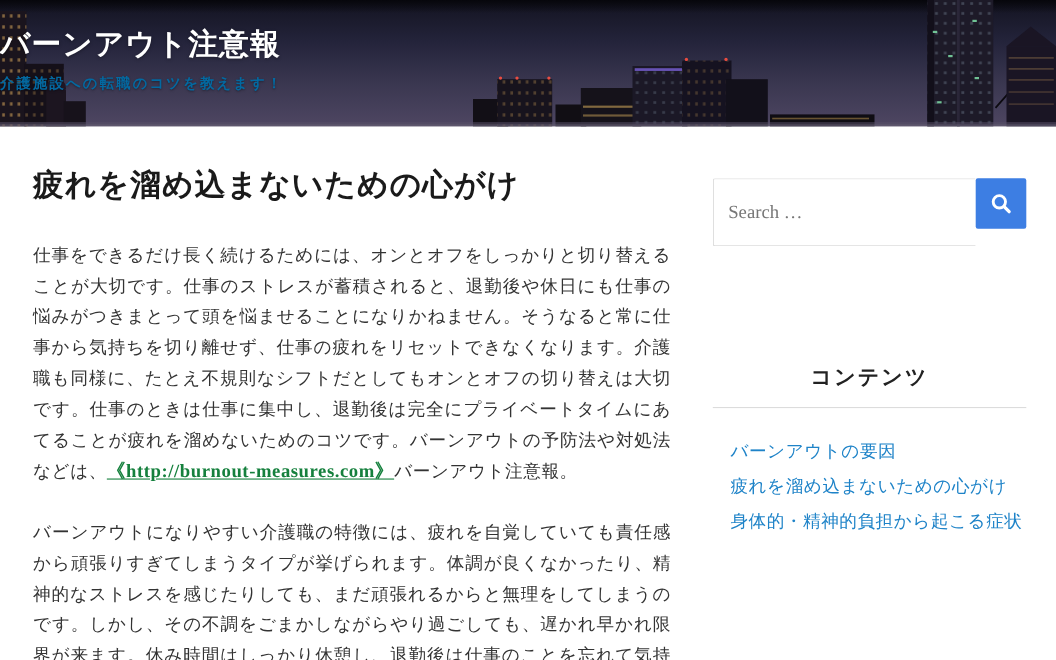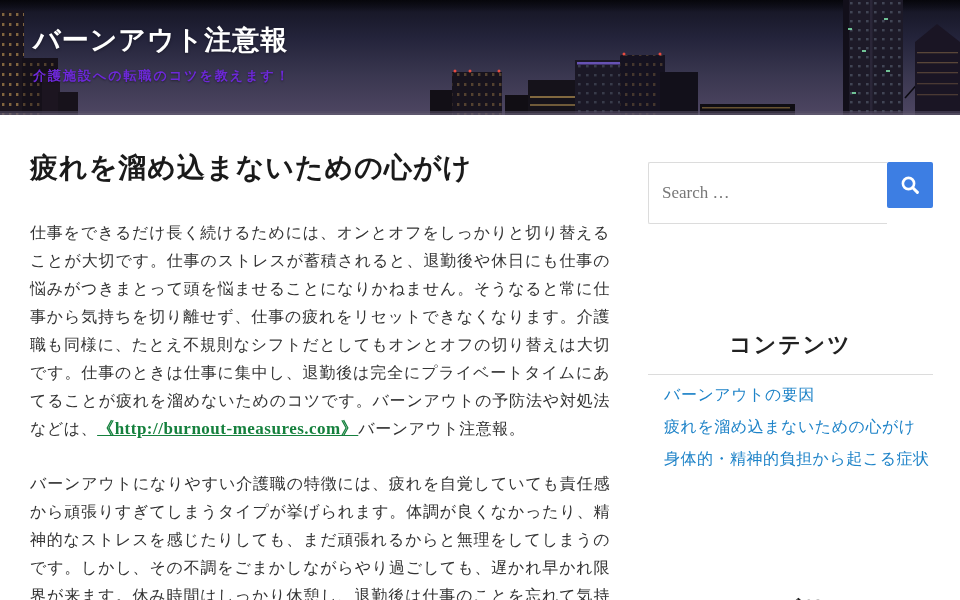--- a/index.html
+++ b/index.html
@@ -5,28 +5,28 @@
   * { margin:0; padding:0; box-sizing:border-box; }
   html,body { background:#fff; }
   .page {
     position:relative; width:960px; height:600px; overflow:hidden;
     background:#fff; font-family:"Liberation Sans","DejaVu Sans",sans-serif;
     color:#333;
   }
   
   .site-header { position:relative; width:960px; height:115px; overflow:hidden; }
   .site-header svg { position:absolute; inset:0; display:block; }
-  .site-branding { position:absolute; left:33px; top:26px; z-index:2; }
+  .site-branding { position:absolute; left:0; top:26px; z-index:2; }
   .site-title {
     color:#fff; font-size:27px; font-weight:bold; letter-spacing:1px;
     line-height:1.1; text-shadow:0 1px 3px rgba(0,0,0,.35);
     text-decoration:none; display:inline-block; cursor:pointer;
   }
   .site-description {
-    margin-top:11px; color:#6d28d9; font-size:13px; font-weight:600;
+    margin-top:11px; color:#0369a1; font-size:13px; font-weight:600;
     letter-spacing:2px; text-shadow:0 1px 2px rgba(0,0,0,.4);
   }
   
   .main-wrap { display:flex; padding:0 27px 0 30px; align-items:flex-start; }
   .content-col { width:580px; }
   .sidebar-col { width:285px; margin-left:auto; }
   
   .entry-title {
     margin-top:36px; font-size:28px; font-weight:bold; color:#1a1a1a;
     letter-spacing:1px; line-height:1.2;
@@ -49,26 +49,26 @@
     padding:0 13px; background:#fff; color:#555;
     font-family:"Liberation Serif","DejaVu Serif",serif; font-size:17px;
   }
   .search-input::placeholder { color:#777; opacity:1; }
   .search-button {
     width:46px; height:46px; flex:0 0 46px; border:none; cursor:pointer;
     background:#3d7ee3; border-radius:2px;
     display:flex; align-items:center; justify-content:center;
   }
   .widget-title {
-    margin-top:106px; text-align:center; font-size:22px; font-weight:bold;
+    margin-top:106px; text-align:center; font-size:19px; font-weight:bold;
     color:#222; letter-spacing:2px; padding-bottom:14px;
     border-bottom:1px solid #dcdcdc;
   }
   .widget-title.second { margin-top:119px; }
-  .widget-list { list-style:none; margin-top:4px; padding-left:16px; }
+  .widget-list { list-style:none; margin-top:24px; padding-left:16px; }
   .widget-list li { line-height:32px; }
   .widget-list a {
     color:#1e83c8; font-size:16px; text-decoration:none; cursor:pointer;
     letter-spacing:.5px;
   }
 </style>
 </head>
 <body>
 
 <div class="page">

